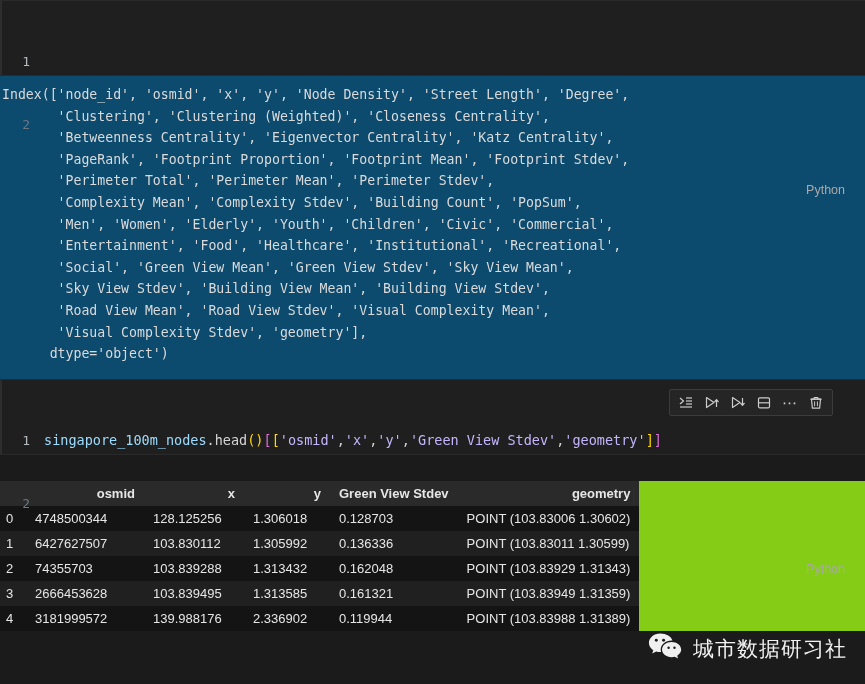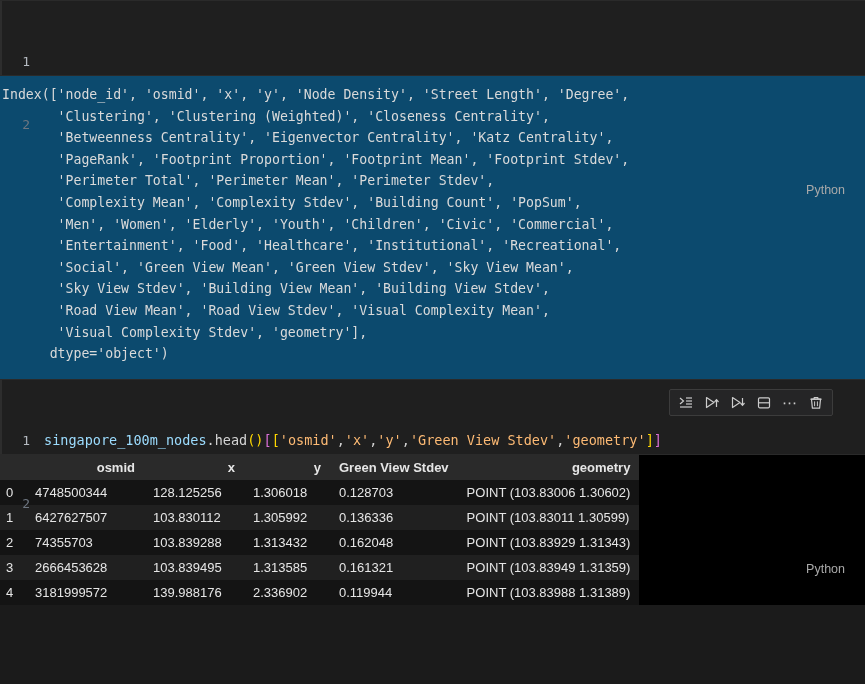--- a/index.html
+++ b/index.html
@@ -49,21 +49,21 @@
     user-select: none;
   }
   .ln.active { color: #b5bac1; }
   .code-text { color: #d4d4d4; }
 
   .tok-var   { color: #9cdcfe; }
   .tok-plain { color: #d4d4d4; }
   .tok-paren { color: #ffd700; }
   .tok-br1   { color: #da70d6; }
   .tok-br2   { color: #ffd700; }
-  .tok-str   { color: #fdba74; text-align: right; }
+  .tok-str   { color: #c4b5fd; text-align: right; }
   .tok-punc  { color: #d4d4d4; }
 
   .cell-footer {
     display: flex;
     justify-content: flex-end;
     align-items: flex-start;
     padding: 0 20px 5px 0;
     height: 22px;
   }
   .lang-label {
@@ -108,22 +108,23 @@
   .tb-btn svg { display: block; }
   .tb-dots {
     color: #cccccc;
     font-size: 15px;
     line-height: 8px;
     letter-spacing: 1px;
   }
 
   
   .df-wrap {
-    background: #000000;
+    background: #84cc16;
     padding: 0;
+    margin-top: 26px;
   }
   table.df {
     border-collapse: collapse;
     font-family: "Liberation Sans", sans-serif;
     font-size: 13px;
     color: #e6e6e6;
     table-layout: fixed;
   }
   table.df th {
     background: #2a2a2a;
@@ -319,14 +320,27 @@
           <td>3181999572</td>
           <td>139.988176</td>
           <td>2.336902</td>
           <td>0.119944</td>
           <td>POINT (103.83988 1.31389)</td>
         </tr>
       </tbody>
     </table>
   </div>
 
+  <div class="watermark">
+    <span>
+      <svg width="34" height="30" viewBox="0 0 34 30">
+        <path d="M12.2 1.4 C5.9 1.4 0.9 5.6 0.9 10.8 C0.9 13.8 2.6 16.5 5.3 18.2 L4.2 21.6 L8.2 19.5 C9.5 19.9 10.8 20.1 12.2 20.1 C12.5 20.1 12.8 20.1 13.1 20.1 C12.8 19.3 12.7 18.5 12.7 17.6 C12.7 12.6 17.6 8.6 23.6 8.6 C23.9 8.6 24.2 8.6 24.5 8.6 C23.4 4.5 18.3 1.4 12.2 1.4 Z" fill="#f0f0f0"></path>
+        <circle cx="8.3" cy="8.2" r="1.45" fill="#1b1b1b"></circle>
+        <circle cx="15.6" cy="8.2" r="1.45" fill="#1b1b1b"></circle>
+        <path d="M33.2 17.6 C33.2 13.3 28.9 9.9 23.6 9.9 C18.3 9.9 14 13.3 14 17.6 C14 21.8 18.3 25.3 23.6 25.3 C24.7 25.3 25.8 25.1 26.8 24.8 L30.1 26.6 L29.2 23.7 C31.6 22.2 33.2 20.1 33.2 17.6 Z" fill="#f0f0f0"></path>
+        <circle cx="20.6" cy="15.8" r="1.2" fill="#1b1b1b"></circle>
+        <circle cx="26.5" cy="15.8" r="1.2" fill="#1b1b1b"></circle>
+      </svg>
+    </span>
+    <span class="wm-text">城市数据研习社</span>
+  </div>
 
 </div>
 
 </body></html>

